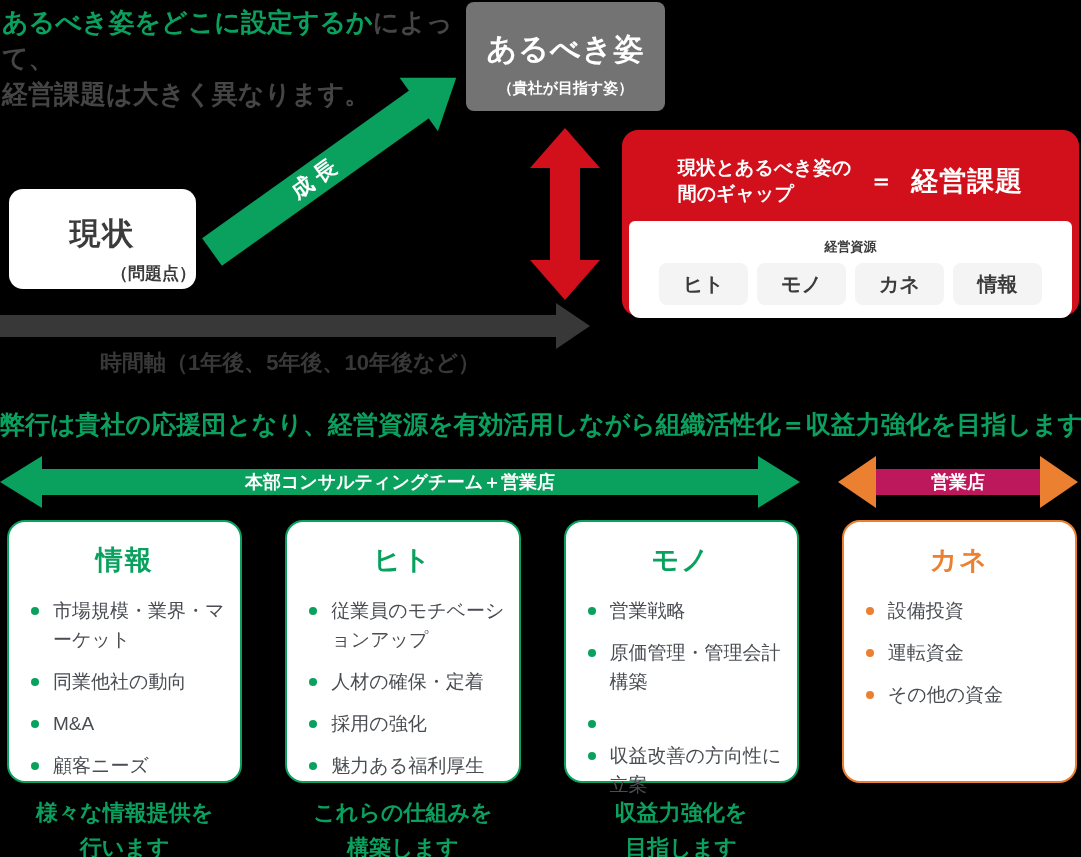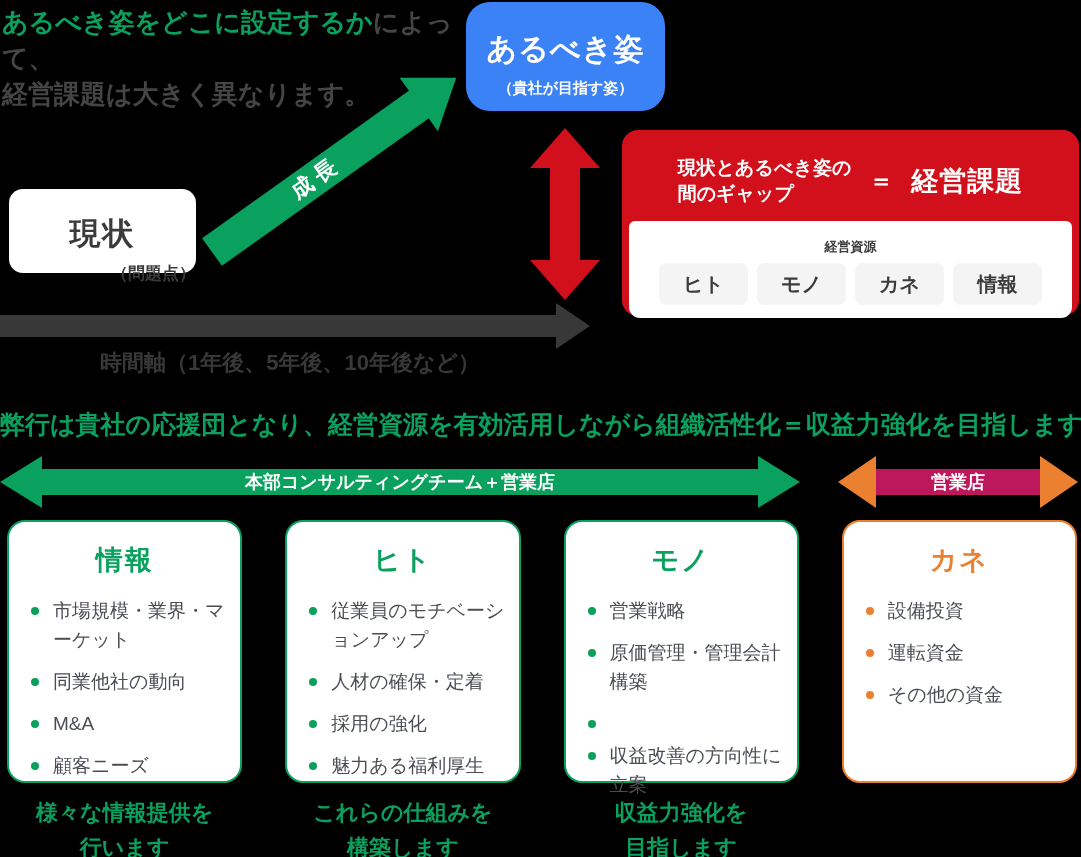--- a/index.html
+++ b/index.html
@@ -6,25 +6,25 @@
   .page {
     position:relative; width:1081px; height:857px; overflow:hidden;
     background:#000; font-family:"Liberation Sans","DejaVu Sans",sans-serif;
   }
   
   .intro { position:absolute; left:2px; top:4px; width:460px;
            font-size:26px; font-weight:800; line-height:36px; color:#454545; }
   .intro .hl { color:#0aa05e; }
   
   .ideal-box { position:absolute; left:466px; top:2px; width:199px; height:109px;
-               background:#3b82f6; border-radius:24px; text-align:center; color:#fff; }
+               background:#737373; border-radius:8px; text-align:center; color:#fff; }
   .ideal-box .t { margin-top:27px; font-size:30px; font-weight:800; letter-spacing:1px; }
   .ideal-box .s { margin-top:9px; font-size:15px; font-weight:700; }
   
-  .current-box { position:absolute; left:9px; top:189px; width:187px; height:84px;
+  .current-box { position:absolute; left:9px; top:189px; width:187px; height:100px;
                  background:#fff; border-radius:14px; text-align:center; color:#3b3b3b; }
   .current-box .t { margin-top:24px; font-size:31px; font-weight:800; letter-spacing:2px; }
   .current-box .s { margin-top:7px; font-size:17px; font-weight:700;text-align:right; }
   
   .growth-arrow { position:absolute; left:212px; top:232px; width:300px; height:40px;
                   transform:rotate(-35.5deg); transform-origin:left center; }
   .growth-arrow .shaft { position:absolute; left:0; top:3px; width:256px; height:34px;
                          background:#0aa05e; display:flex; align-items:center; justify-content:center; }
   .growth-arrow .label { color:#fff; font-size:22px; font-weight:800; letter-spacing:6px; }
   .growth-arrow .head { position:absolute; left:254px; top:-13px; width:0; height:0;

